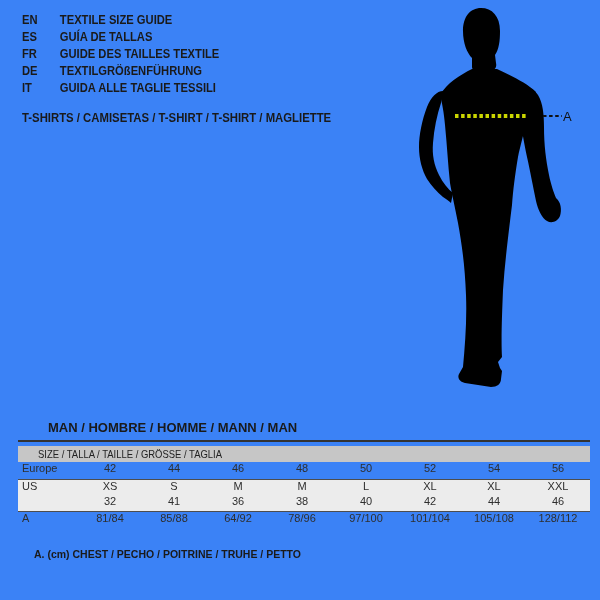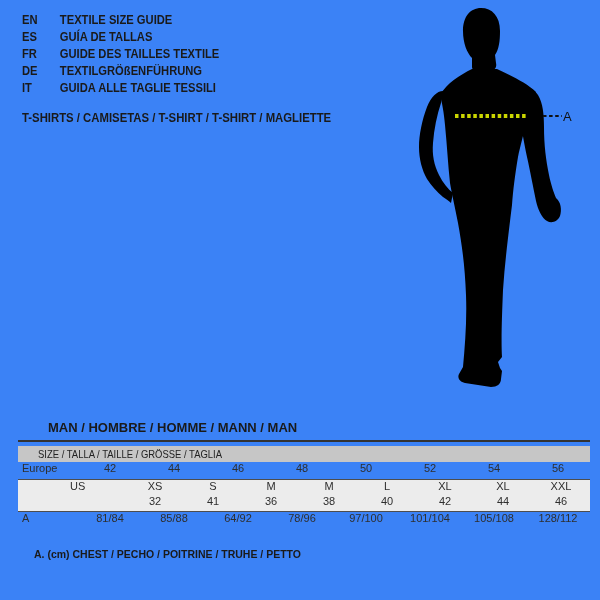--- a/index.html
+++ b/index.html
@@ -23,21 +23,21 @@
   .top-rule{position:absolute;left:18px;top:440px;width:572px;height:1.5px;background:#333;}
   
   .size-table{position:absolute;left:18px;top:446px;width:572px;font-size:11px;color:#2e2e2e;}
   .t-head{height:16px;display:flex;align-items:center;padding-left:20px;color:#222;background:#c6c6c6;}
   .t-row{display:flex;}
   .t-row.h17{height:17px;}
   .t-row.h16{height:16px;}
   .bt{border-top:1px solid #4d4d4d;box-sizing:border-box;}
   .t-label{width:56px;padding-left:4px;flex:none;}
   .t-cell{flex:1;text-align:center;}
-  .shaded{background:#ececec;padding-left:48px;}
+  .shaded{background:#ececec;}
   
   .footnote{position:absolute;left:34px;top:548px;font-size:10.5px;font-weight:bold;height:12px;}
 </style>
 </head>
 <body>
 
 <div class="canvas">
 
   <div class="lang-list">
     <div class="lang-row">

